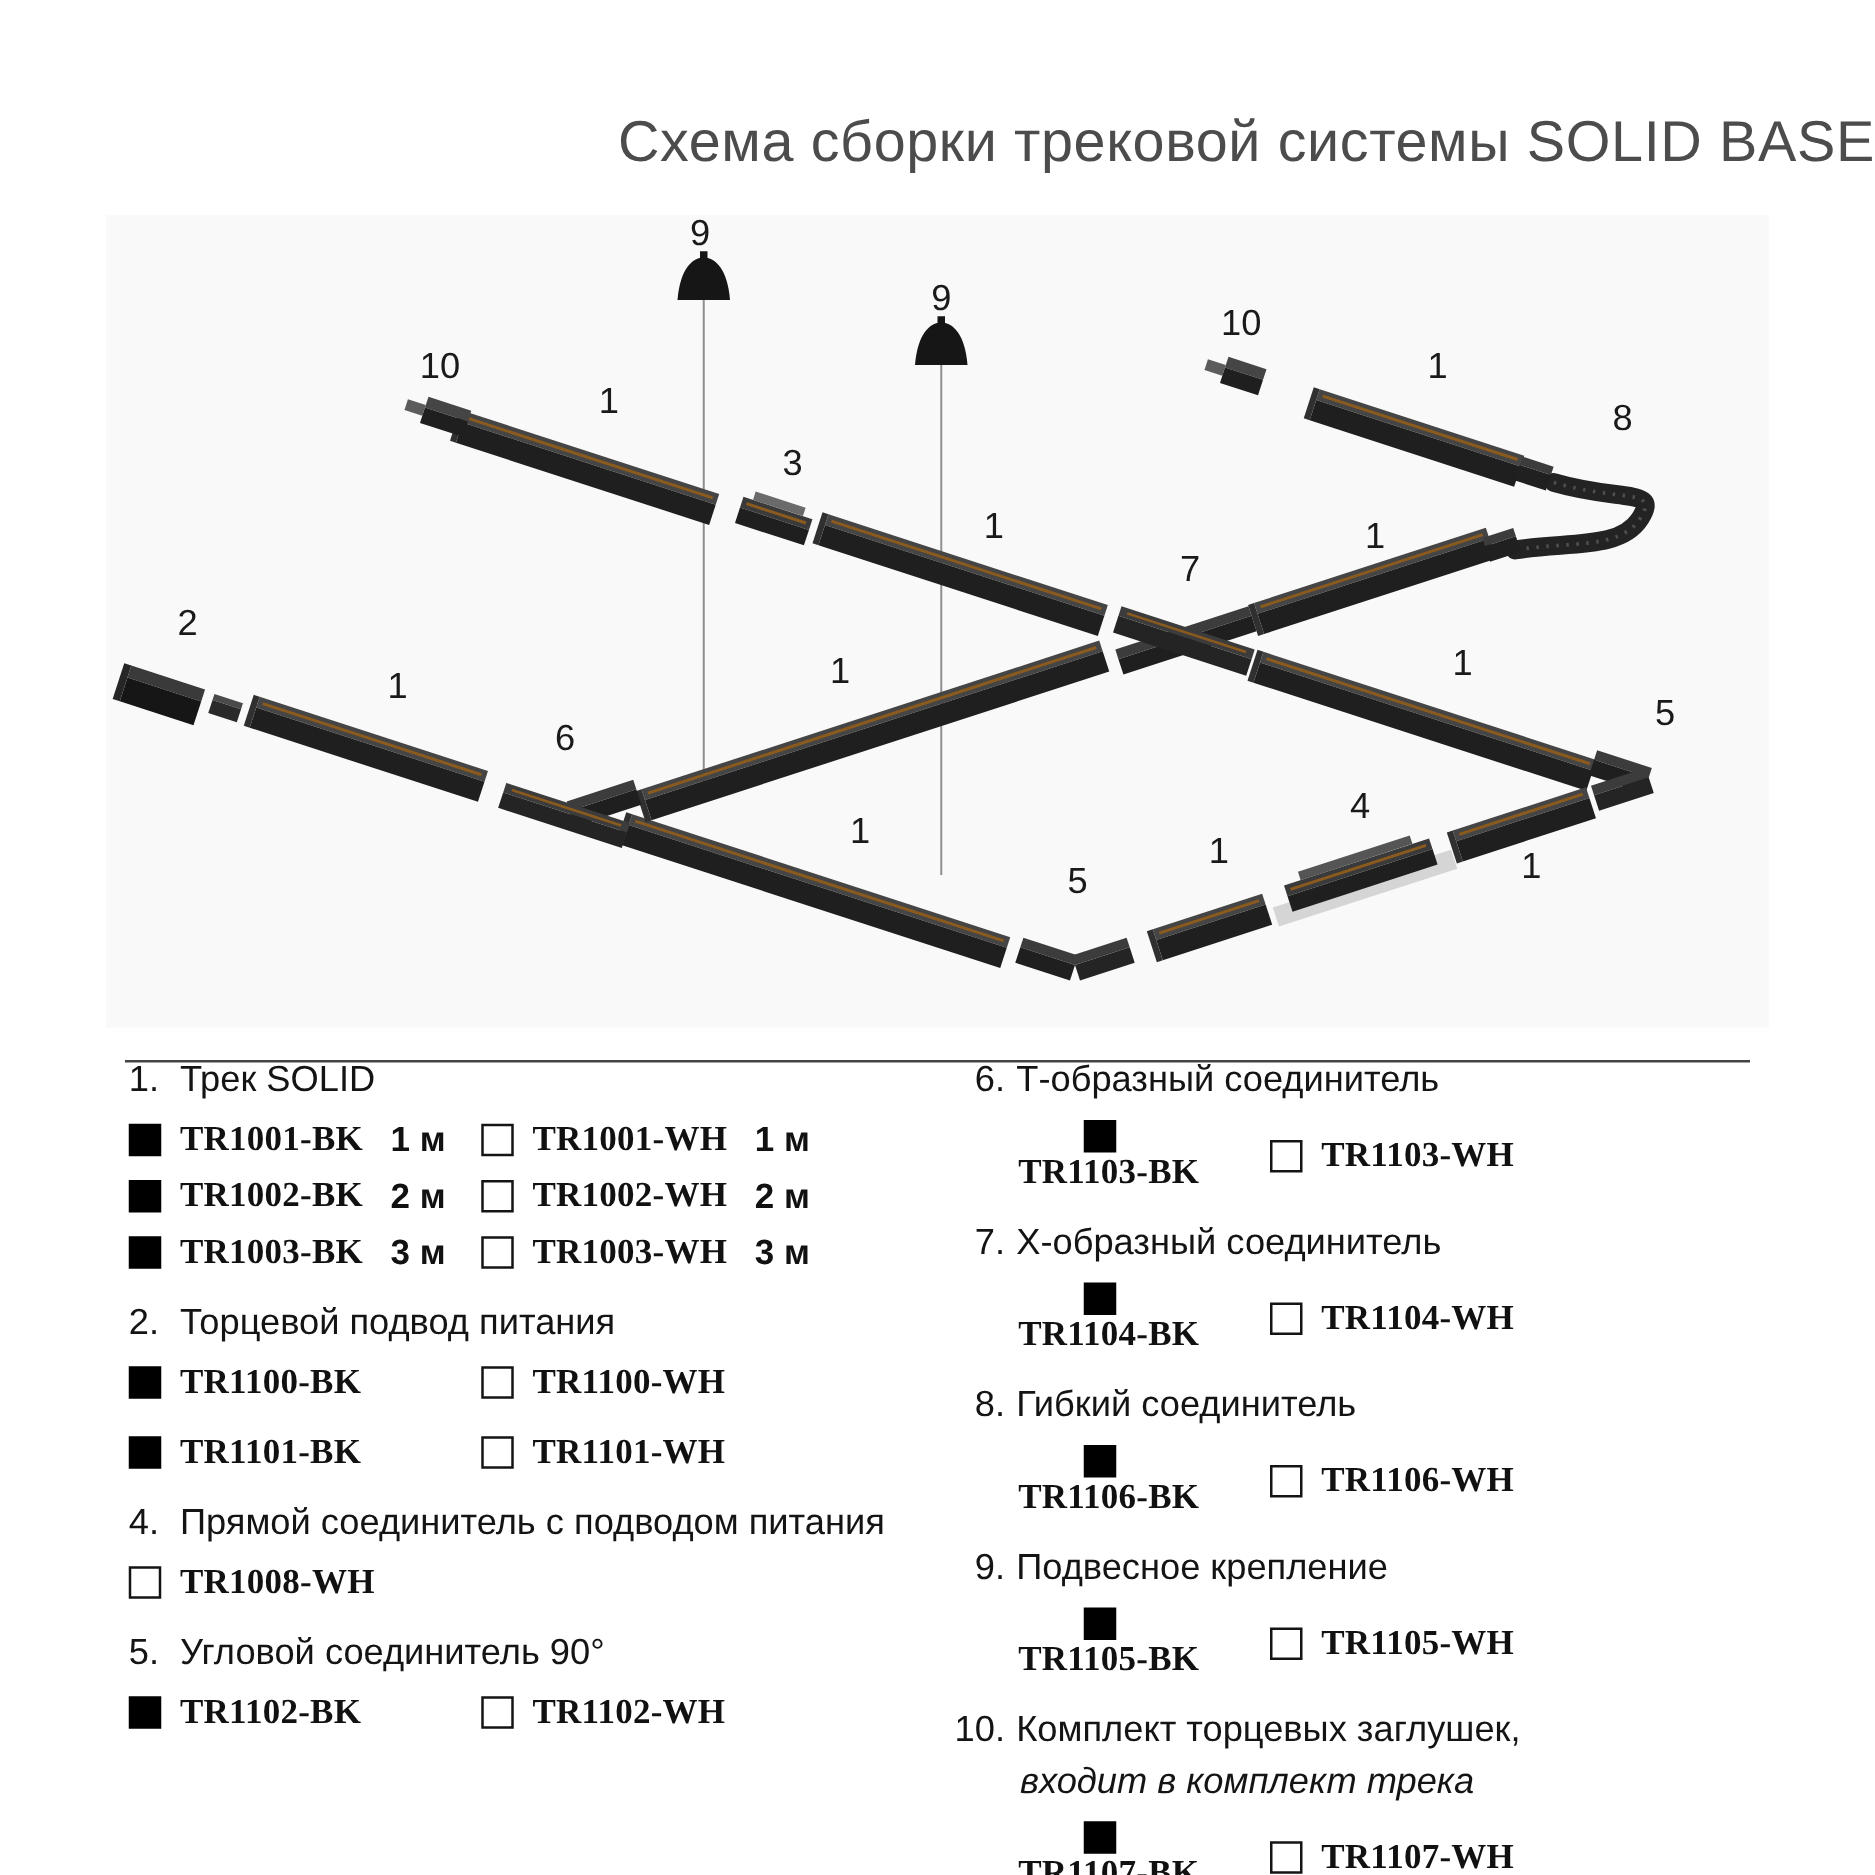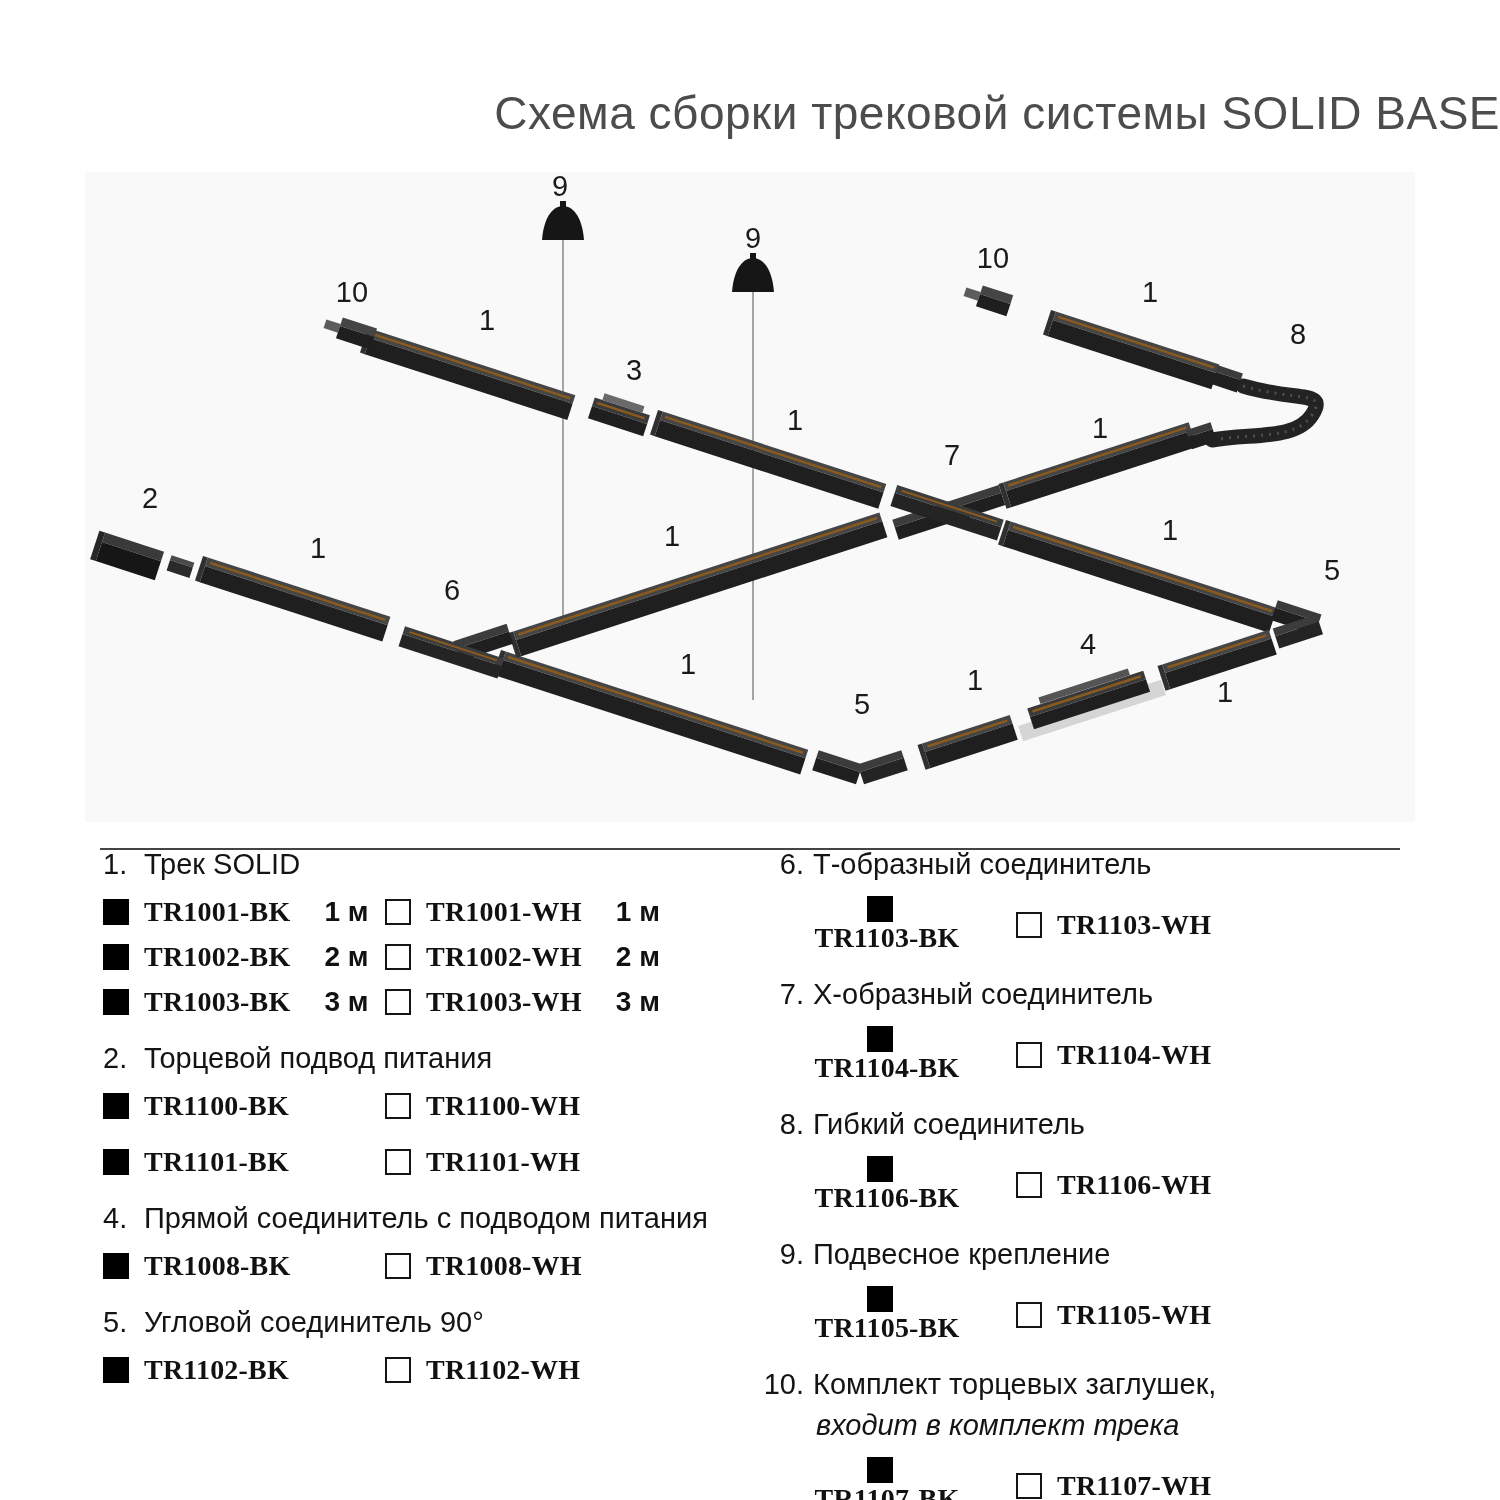--- a/index.html
+++ b/index.html
@@ -24,21 +24,21 @@
   .col-left  .pnum { min-width:32px; }
   .col-right .pnum { min-width:46px; text-align:right; }
   .vrow { display:flex; align-items:center; margin-bottom:13px; }
   .variant { display:flex; align-items:center; }
   .col-left  .variant.first { width:282px; }
   .col-right .variant.first { width:258px;flex-direction:column; }
   .sw { width:26px; height:26px; margin-right:15px; flex:none; }
   .sw-bk { background:#000; }
   .sw-wh { background:#fff; border:2px solid #141414; box-sizing:border-box; }
   .code { font-weight:bold; font-size:28px; letter-spacing:0.2px; white-space:nowrap;font-family:Liberation Serif, serif; }
-  .note { font-weight:bold; font-size:28px; margin-left:34px; white-space:nowrap; }
+  .note { font-weight:bold; font-size:28px; margin-left:22px; white-space:nowrap; }
 </style>
 </head>
 <body>
 
 <div class="page-title">Схема сборки трековой системы SOLID BASE</div>
 
 <svg class="diagram" width="1500" height="690" viewBox="0 160 1500 690">
     <rect x="85" y="172" width="1330" height="650" fill="#f9f9f9"></rect>
     <line x1="563" y1="239" x2="563" y2="640" stroke="#8f8f8f" stroke-width="1.6"></line>
     <line x1="753" y1="291" x2="753" y2="700" stroke="#8f8f8f" stroke-width="1.6"></line>
@@ -287,24 +287,20 @@
       <div class="variant">
           <span class="sw sw-wh"></span>
           <span class="code">TR1101-WH</span>
         </div>
     </div>
   </div>
 
   <div class="part">
     <div class="ptitle"><span class="pnum">4.</span><span class="pname">Прямой соединитель с подводом питания</span></div>
     <div class="vrow">
-      <div class="variant first">
-          <span class="sw sw-bk"></span>
-          <span class="code">TR1008-BK</span>
-        </div>
       <div class="variant">
           <span class="sw sw-wh"></span>
           <span class="code">TR1008-WH</span>
         </div>
     </div>
   </div>
 
   <div class="part">
     <div class="ptitle"><span class="pnum">5.</span><span class="pname">Угловой соединитель 90°</span></div>
     <div class="vrow">

